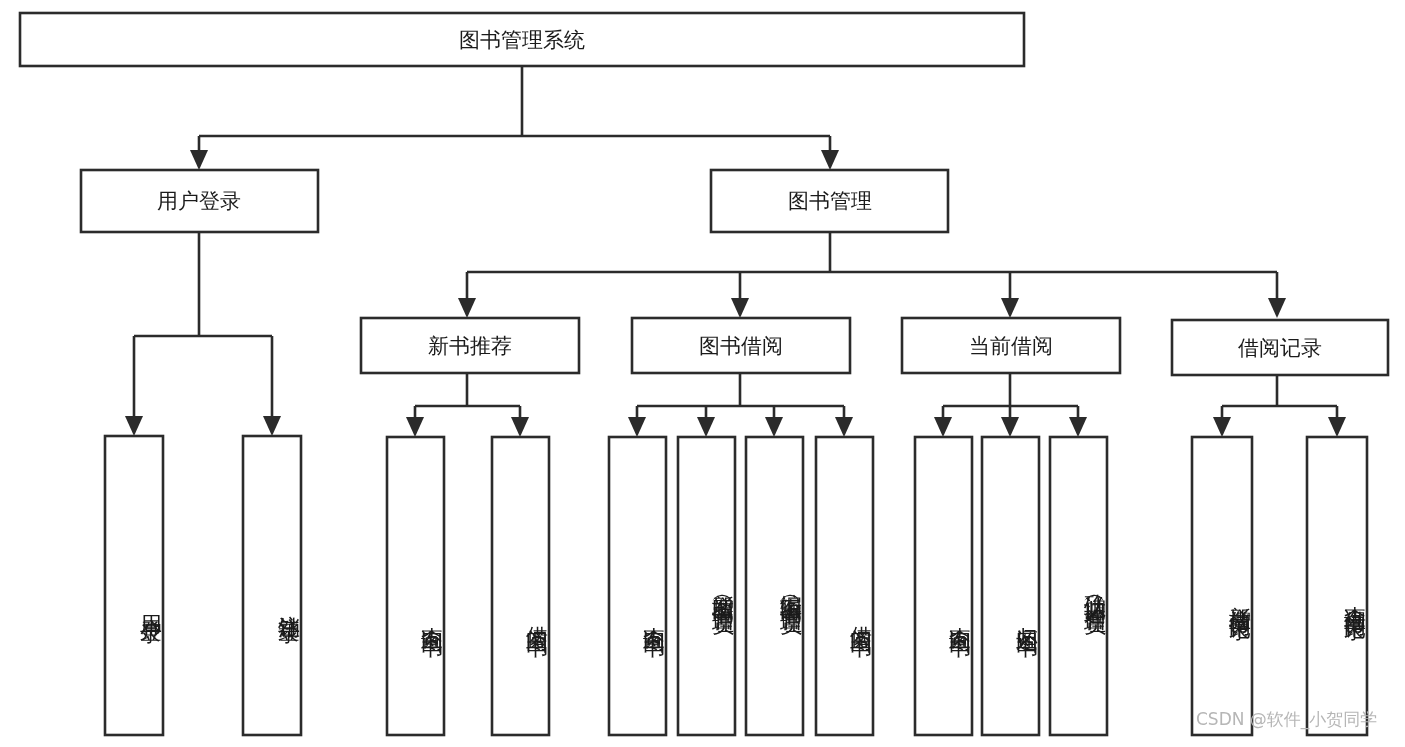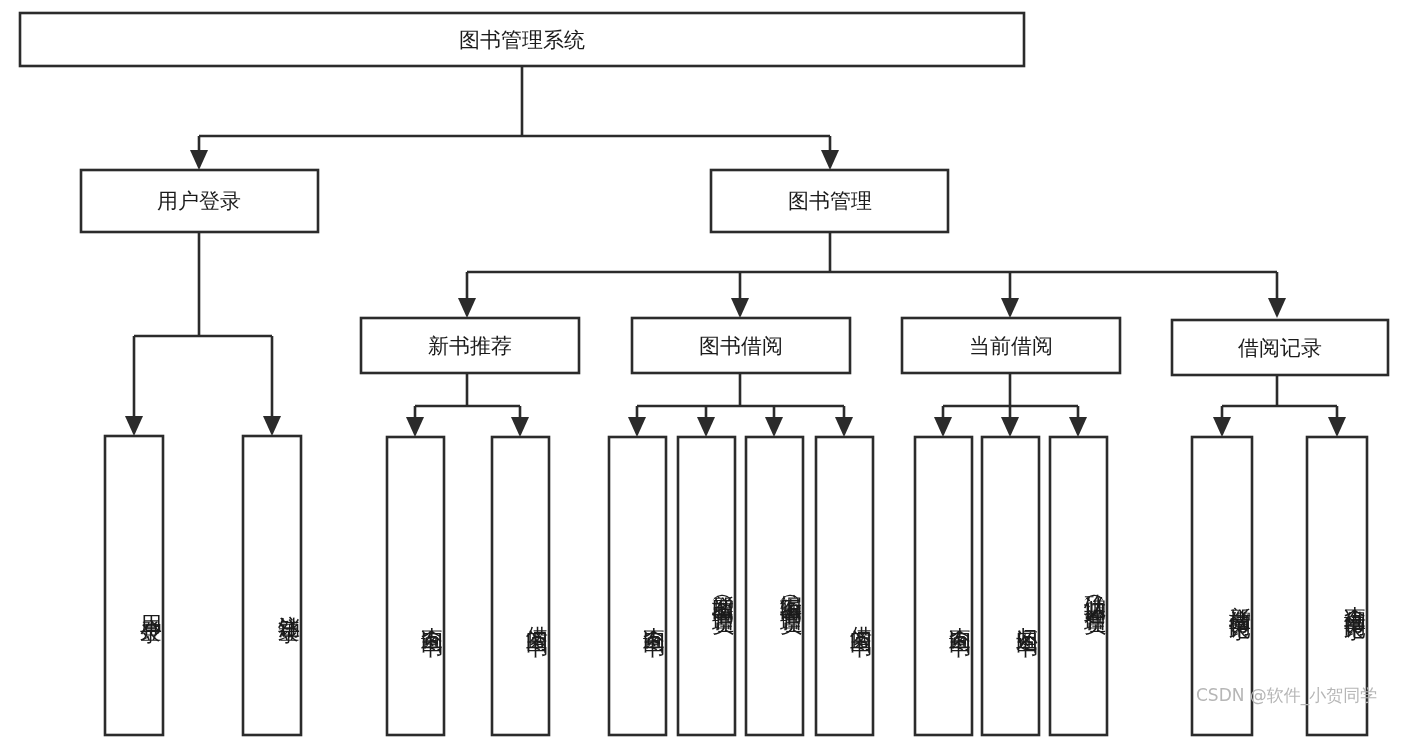--- a/index.html
+++ b/index.html
@@ -212,15 +212,15 @@
   <div class="vlabel" style="left:746px; top:444px; width:57px; height:290px;">编辑图书（管理员）</div>
   <div class="vlabel" style="left:816px; top:500px; width:57px; height:230px;">借阅图书</div>
 
   <div class="vlabel" style="left:915px; top:500px; width:57px; height:230px;">查询图书</div>
   <div class="vlabel" style="left:982px; top:500px; width:57px; height:230px;">归还图书</div>
   <div class="vlabel" style="left:1050px; top:444px; width:57px; height:290px;">确认归还（管理员）</div>
 
   <div class="vlabel" style="left:1192px; top:464px; width:60px; height:265px;">新增借阅记录</div>
   <div class="vlabel" style="left:1307px; top:464px; width:60px; height:265px;">查询借阅记录</div>
 
-  <div class="watermark" style="left:1196px; top:684px;">CSDN @软件_小贺同学</div>
+  <div class="watermark" style="left:1196px; top:708px;">CSDN @软件_小贺同学</div>
 
 </div>
 
 </body></html>

